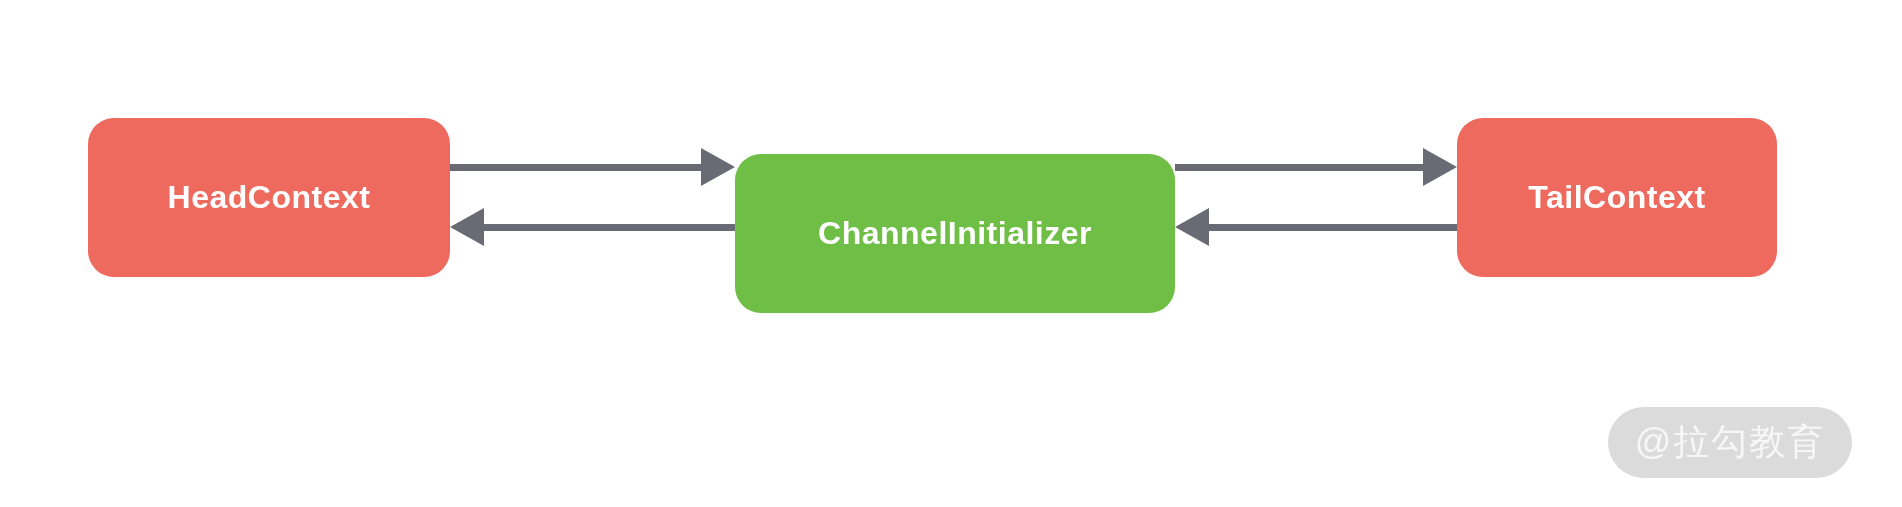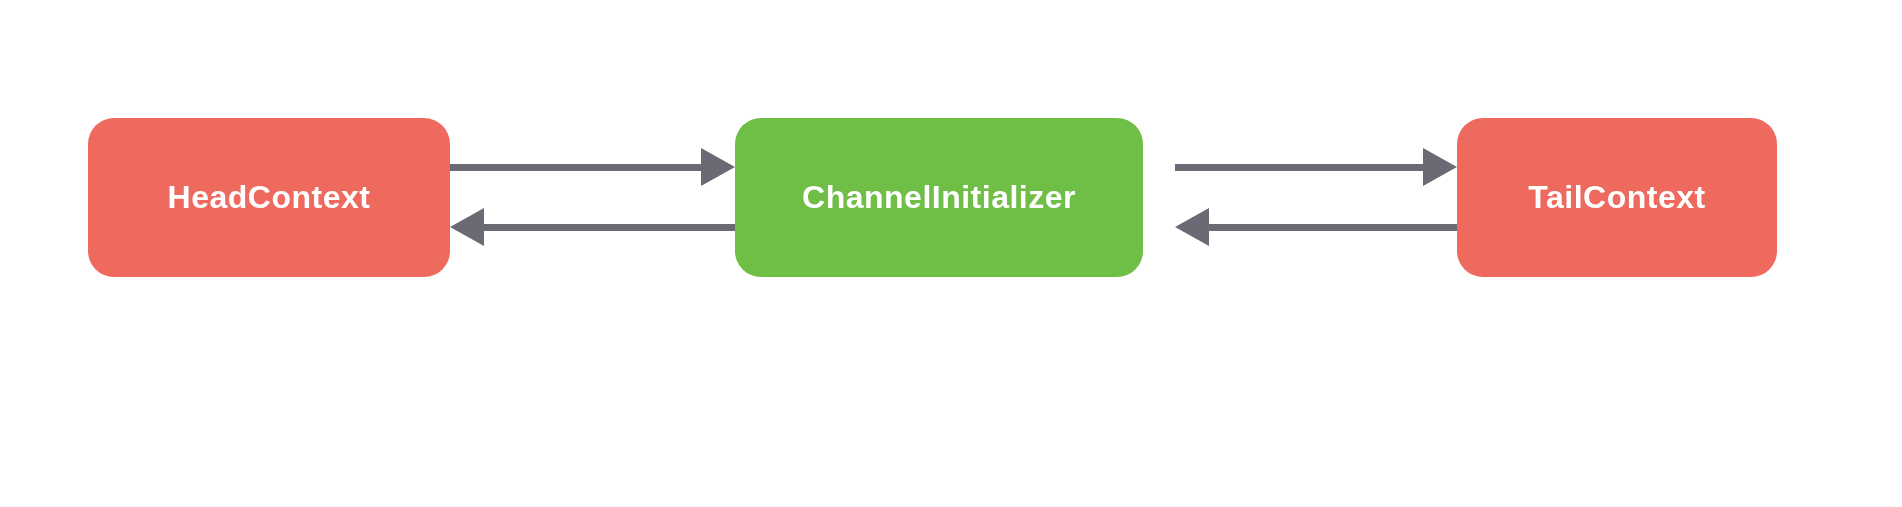--- a/index.html
+++ b/index.html
@@ -32,21 +32,21 @@
     align-items: center;
     justify-content: center;
     color: #FFFFFF;
     font-size: 32px;
     font-weight: 700;
     letter-spacing: 0.5px;
   }
   .node--red { background: var(--node-red); }
   .node--green { background: var(--node-green); }
   .node--head { left: 88px;  width: 362px; }
-  .node--init { left: 735px; width: 408px; }
+  .node--init { left: 735px; width: 440px; margin-top: 36px; }
   .node--tail { left: 1457px; width: 320px; }
 
   .arrow {
     position: absolute;
     height: 38px;
     display: flex;
     align-items: center;
   }
   .arrow__line {
     flex: 1 1 auto;
@@ -115,14 +115,17 @@
   <div class="arrow arrow--right arrow--a3" title="ChannelInitializer → TailContext">
     <div class="arrow__line"></div>
     <div class="arrow__head"></div>
   </div>
 
   <div class="arrow arrow--left arrow--a4" title="TailContext → ChannelInitializer">
     <div class="arrow__head"></div>
     <div class="arrow__line"></div>
   </div>
 
+  <div class="watermark">
+    <span>@拉勾教育</span>
+  </div>
 
 </div>
 
 </body></html>

